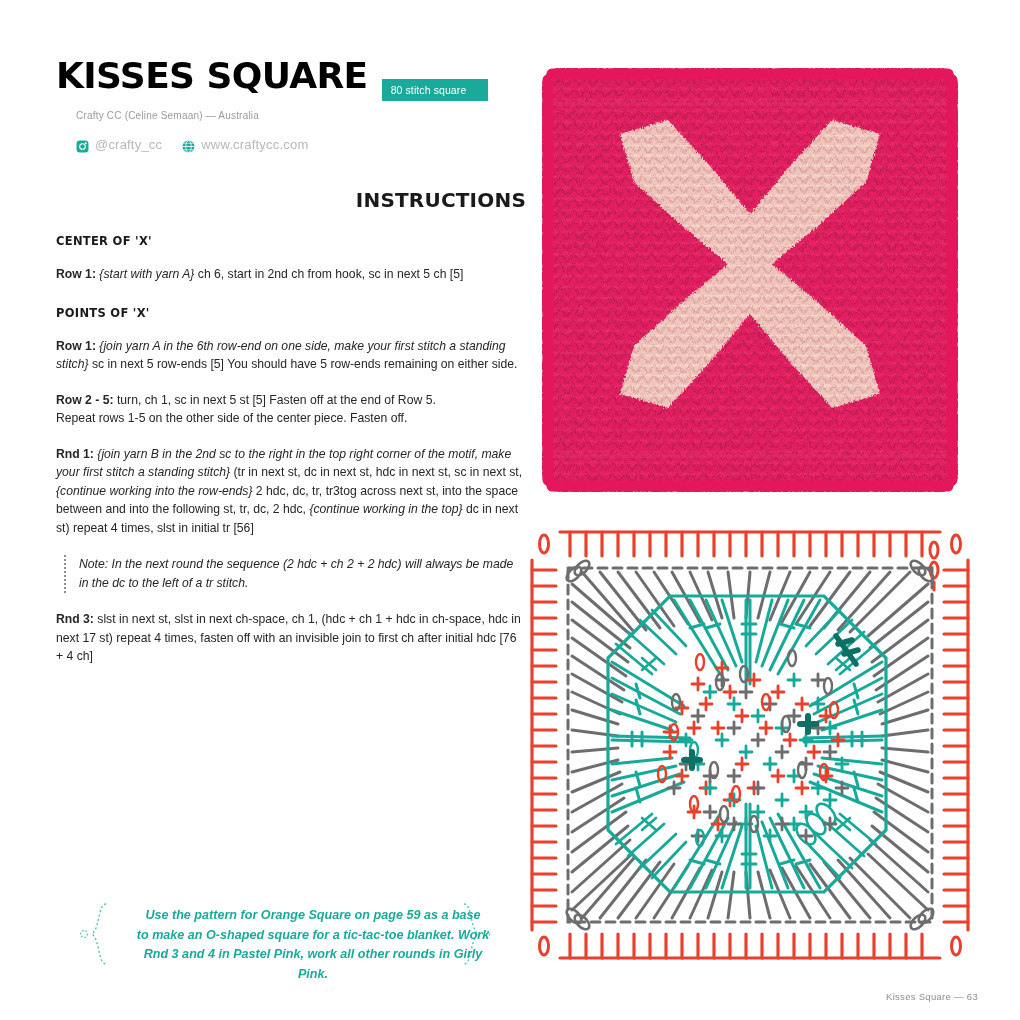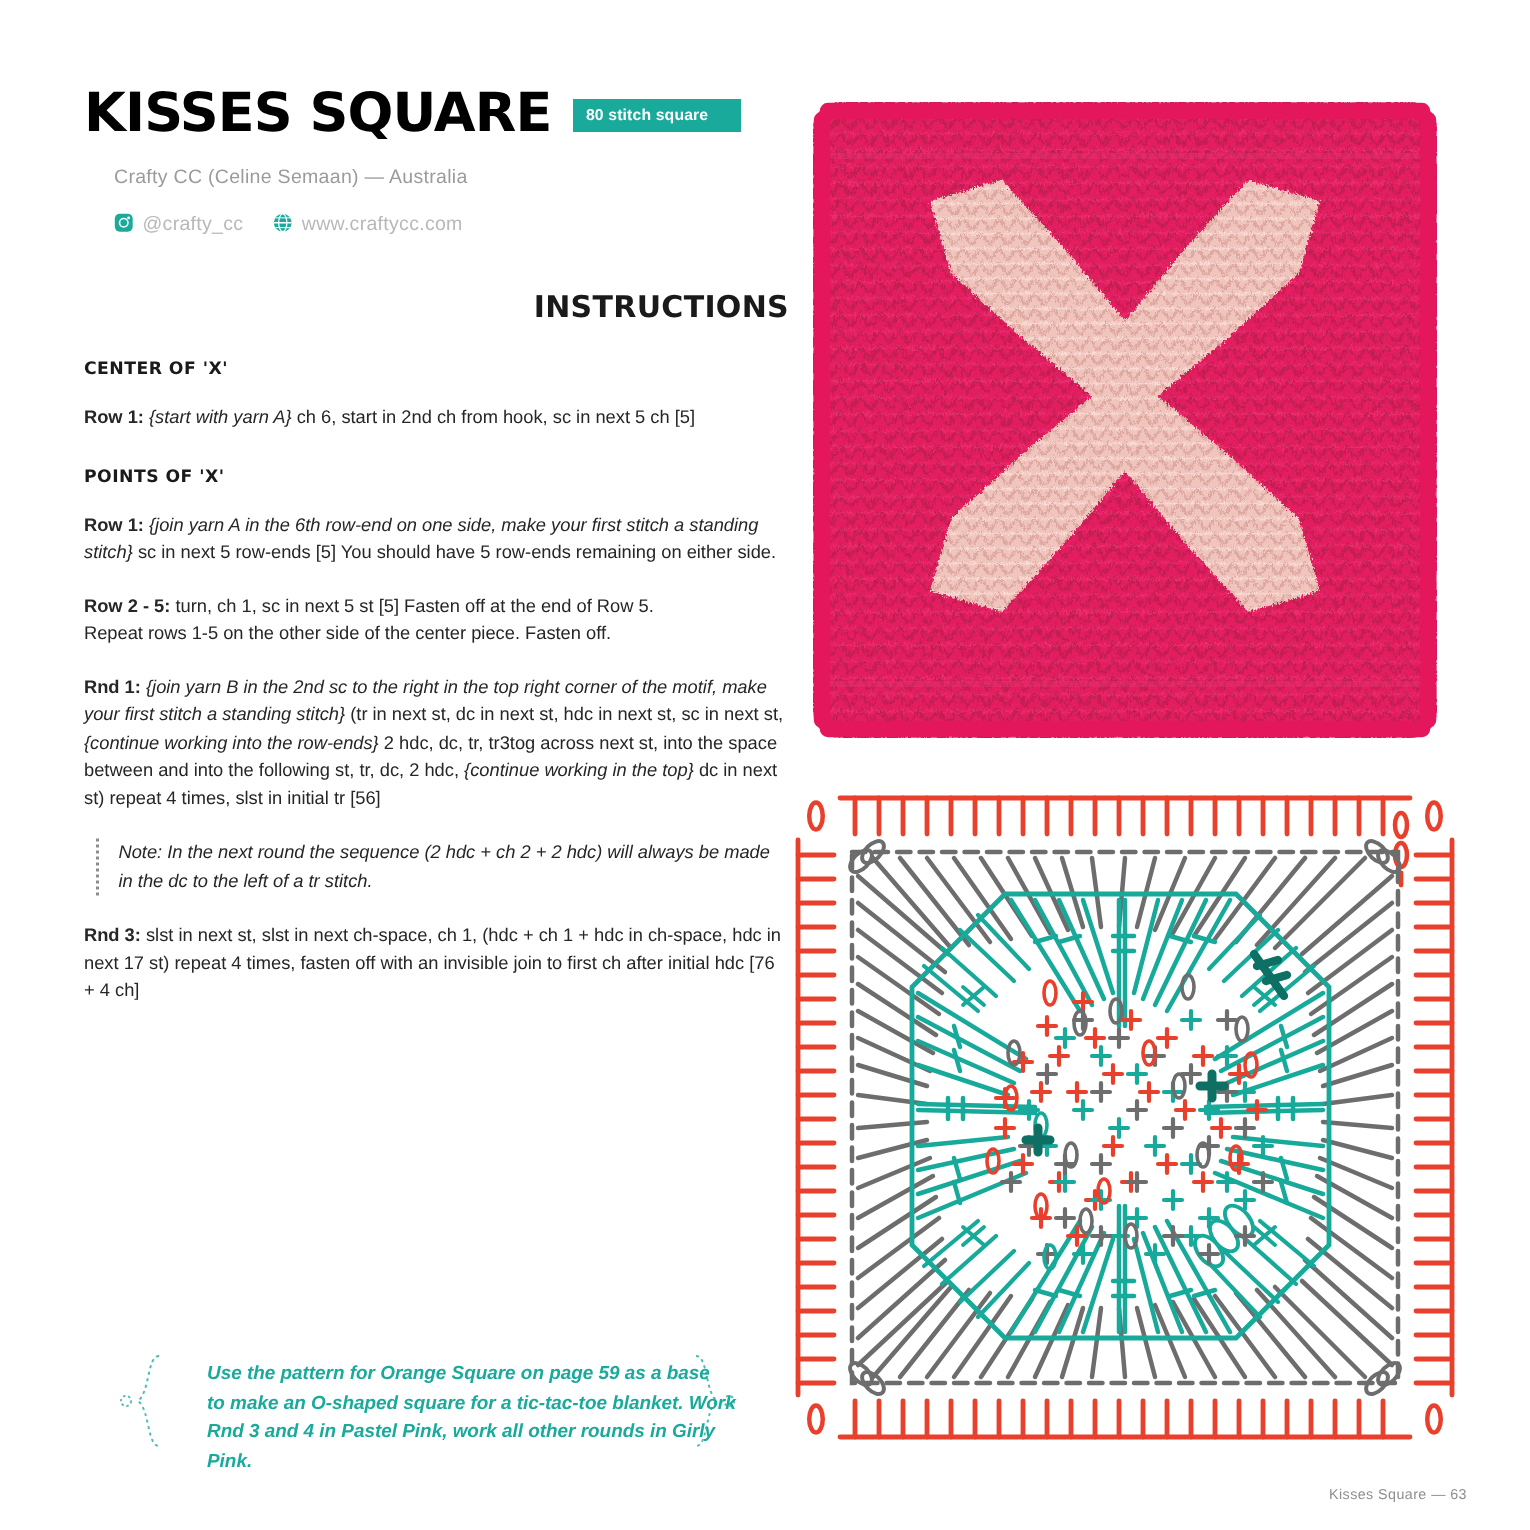--- a/index.html
+++ b/index.html
@@ -42,39 +42,39 @@
     font-size: 36px;
     letter-spacing: -0.6px;
     color: #000000;
     line-height: 1;
     white-space: nowrap;
   }
   .badge {
     background: #1aaa9b;
     color: #ffffff;
     font-size: 10.5px;
-    font-weight: bold;
+    font-weight: normal;
     letter-spacing: 0.1px;
     padding: 5px 22px 5px 9px;
     white-space: nowrap;
     position: relative;
-    top: 1px;
+    top: 14px;
   }
 
   .byline {
     color: #9b9b9b;
-    font-size: 13px;
+    font-size: 10px;
     letter-spacing: 0.2px;
     margin: 0 0 6px 20px;
     font-weight: normal;
   }
   .social-row {
     margin: 16px 0 0 20px;
     display: flex;
-    align-items: flex-start;
+    align-items: flex-end;
     gap: 6px;
     color: #b3b3b3;
     font-size: 13px;
   }
   .social-row .sep { width: 8px; }
   .soc-ico {
     width: 13px; height: 13px;
     display: inline-block;
     flex: 0 0 auto;
     position: relative;
@@ -134,28 +134,29 @@
   
   .tip-wrap {
     position: absolute;
     left: 44px;
     top: 898px;
     width: 470px;
     height: 72px;
   }
   .tip-text {
     position: absolute;
-    left: 94px;
+    left: 84px;
     top: 8px;
     width: 370px;
     color: #1aaa9b;
     font-size: 12.6px;
     font-weight: bold;
     font-style: italic;
     line-height: 1.55;
+    text-align: center;
   }
   .tip-deco { position: absolute; inset: 0; }
 
   
   .footer {
     position: absolute;
     right: 42px;
     bottom: 18px;
     font-size: 9.5px;
     color: #8e8e8e;

